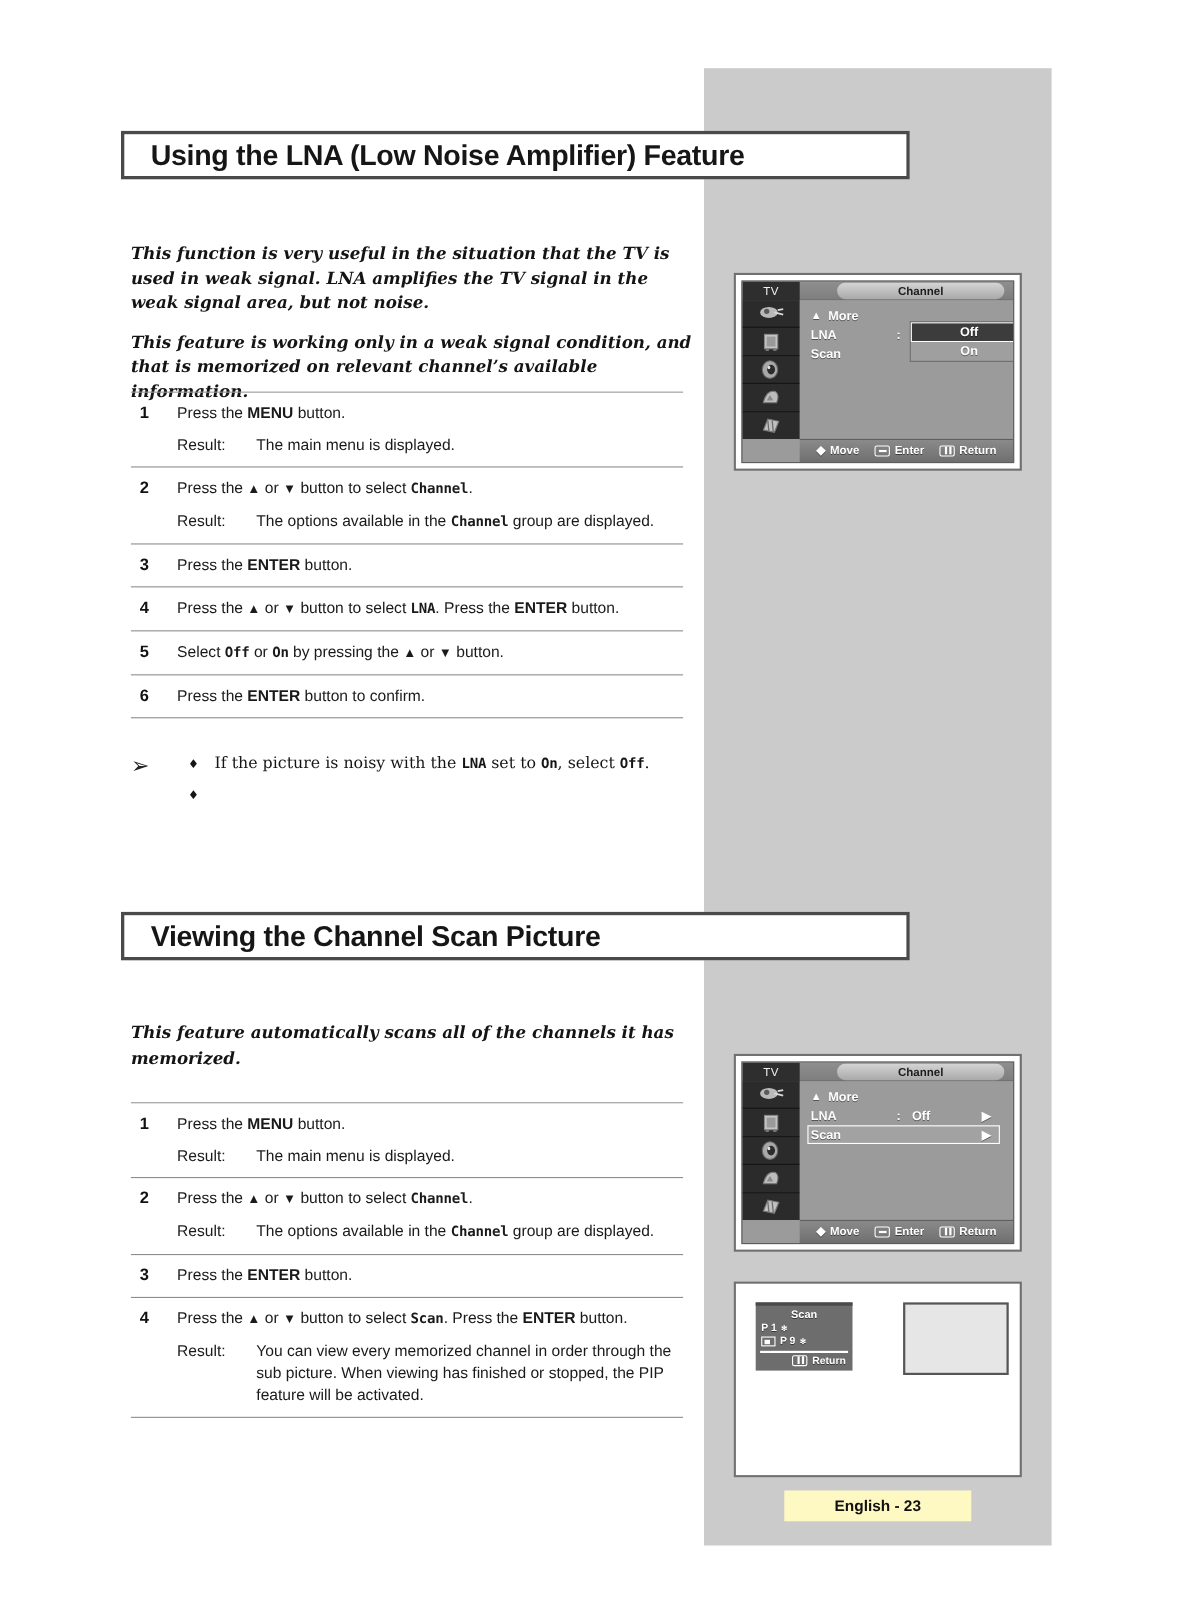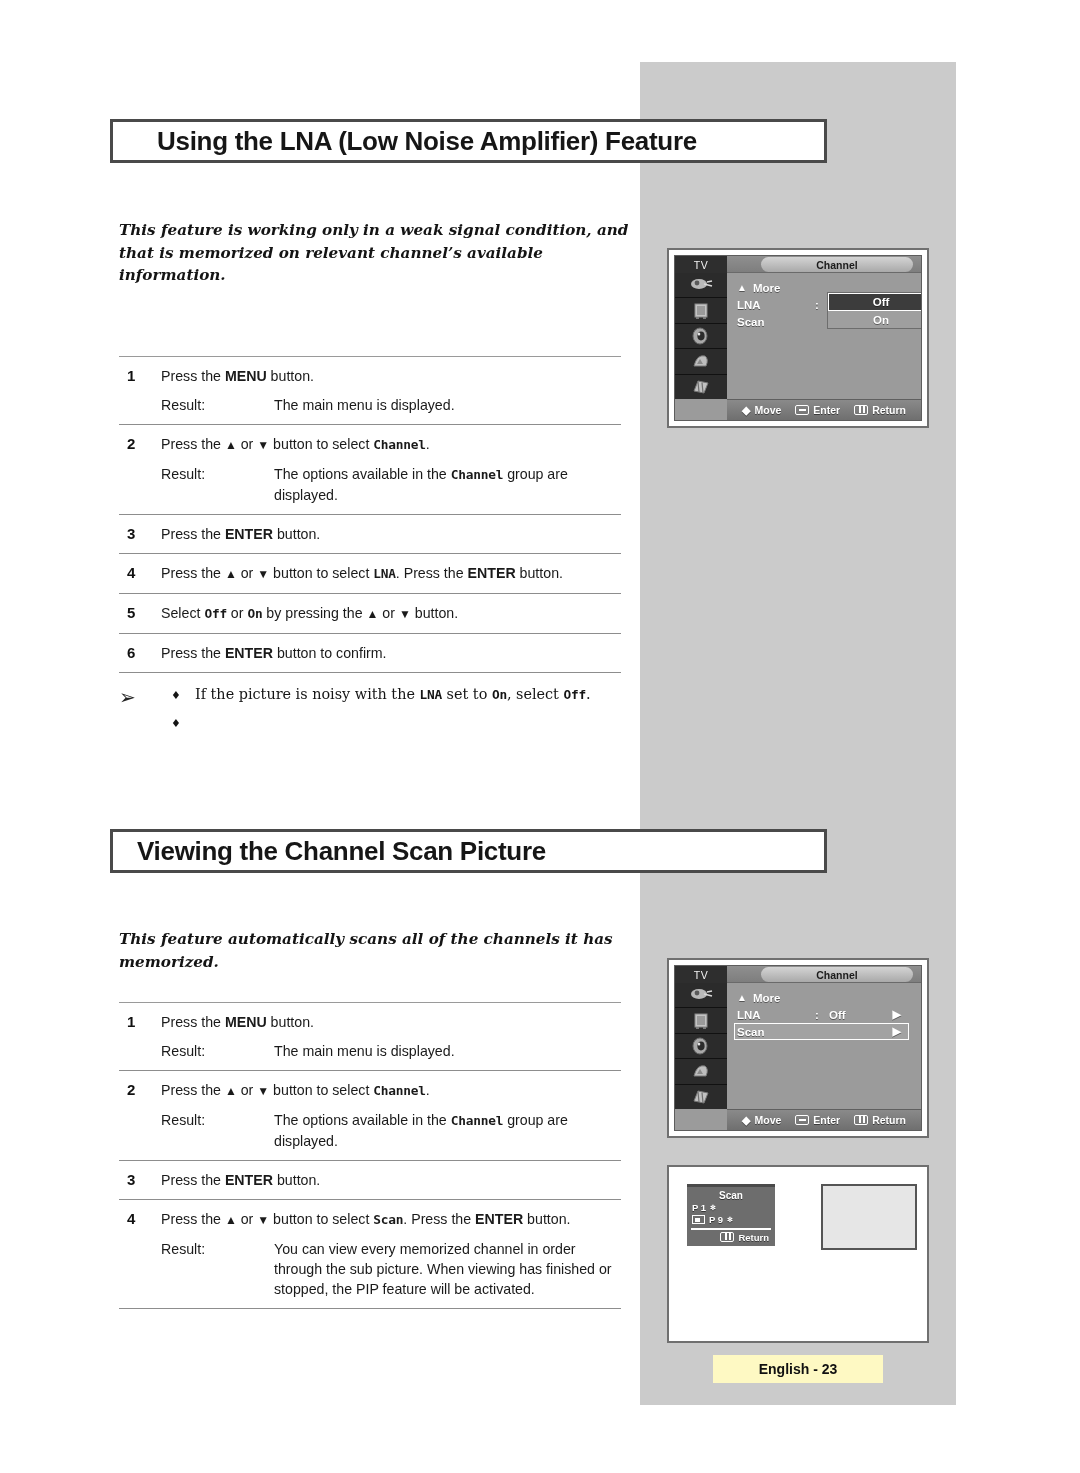--- a/index.html
+++ b/index.html
@@ -24,21 +24,21 @@
     position: absolute;
     background: #ffffff;
     border: 3px solid #4a4a4a;
     display: flex; align-items: center;
   }
   .title-bar .title-text {
     font-size: 26px; font-weight: bold; color: #161616;
     letter-spacing: -0.3px; padding-left: 24px;
     white-space: nowrap;
   }
-  #title-1 { left: 110px; top: 119px; width: 717px; height: 44px; padding-left: 20px; }
+  #title-1 { left: 110px; top: 119px; width: 717px; height: 44px; }
   #title-2 { left: 110px; top: 829px; width: 717px; height: 44px; }
 
   
   .intro {
     position: absolute;
     font-family: "DejaVu Serif", serif;
     font-style: italic; font-weight: bold;
     font-size: 15.2px; line-height: 22.5px;
     color: #141414;
   }
@@ -67,21 +67,21 @@
   .step-body { flex: 1; }
   .result-line {
     display: flex; align-items: baseline; margin-top: 9px;
     font-size: 14.2px; color: #1a1a1a; line-height: 20px;
   }
   .result-indent { width: 42px; flex: none; }
   .result-label {
     width: 72px; flex: none;
     text-underline-offset: 2px;
   }
-  .result-text { flex: 1; margin-left: 41px; }
+  .result-text { flex: 1; }
   b.ui { font-weight: bold; }
   span.mono {
     font-family: "DejaVu Sans Mono", monospace;
     font-weight: bold; font-size: 12.8px; letter-spacing: -0.2px;
   }
   .arrow-glyph { font-size: 12px; }
 
   
   .notes { position: absolute; left: 119px; top: 684px; width: 512px; }
   .notes .hand {
@@ -267,20 +267,21 @@
 
 <div id="page">
 
   <div class="grey-panel"></div>
 
   <div class="title-bar" id="title-1">
     <span class="title-text">Using the LNA (Low Noise Amplifier) Feature</span>
   </div>
 
   <div class="intro" id="intro-1">
+    <p>This function is very useful in the situation that the TV is used in weak signal. LNA amplifies the TV signal in the weak signal area, but not noise.</p>
     <p>This feature is working only in a weak signal condition, and that is memorized on relevant channel’s available information.</p>
   </div>
 
   <div class="steps" id="steps-1">
       <div class="rule top"></div>
       <div class="step">
         <div class="step-line">
           <div class="step-num">1</div>
           <div class="step-body"><span>Press the </span><b class="ui">MENU</b><span> button.</span></div>
         </div>

